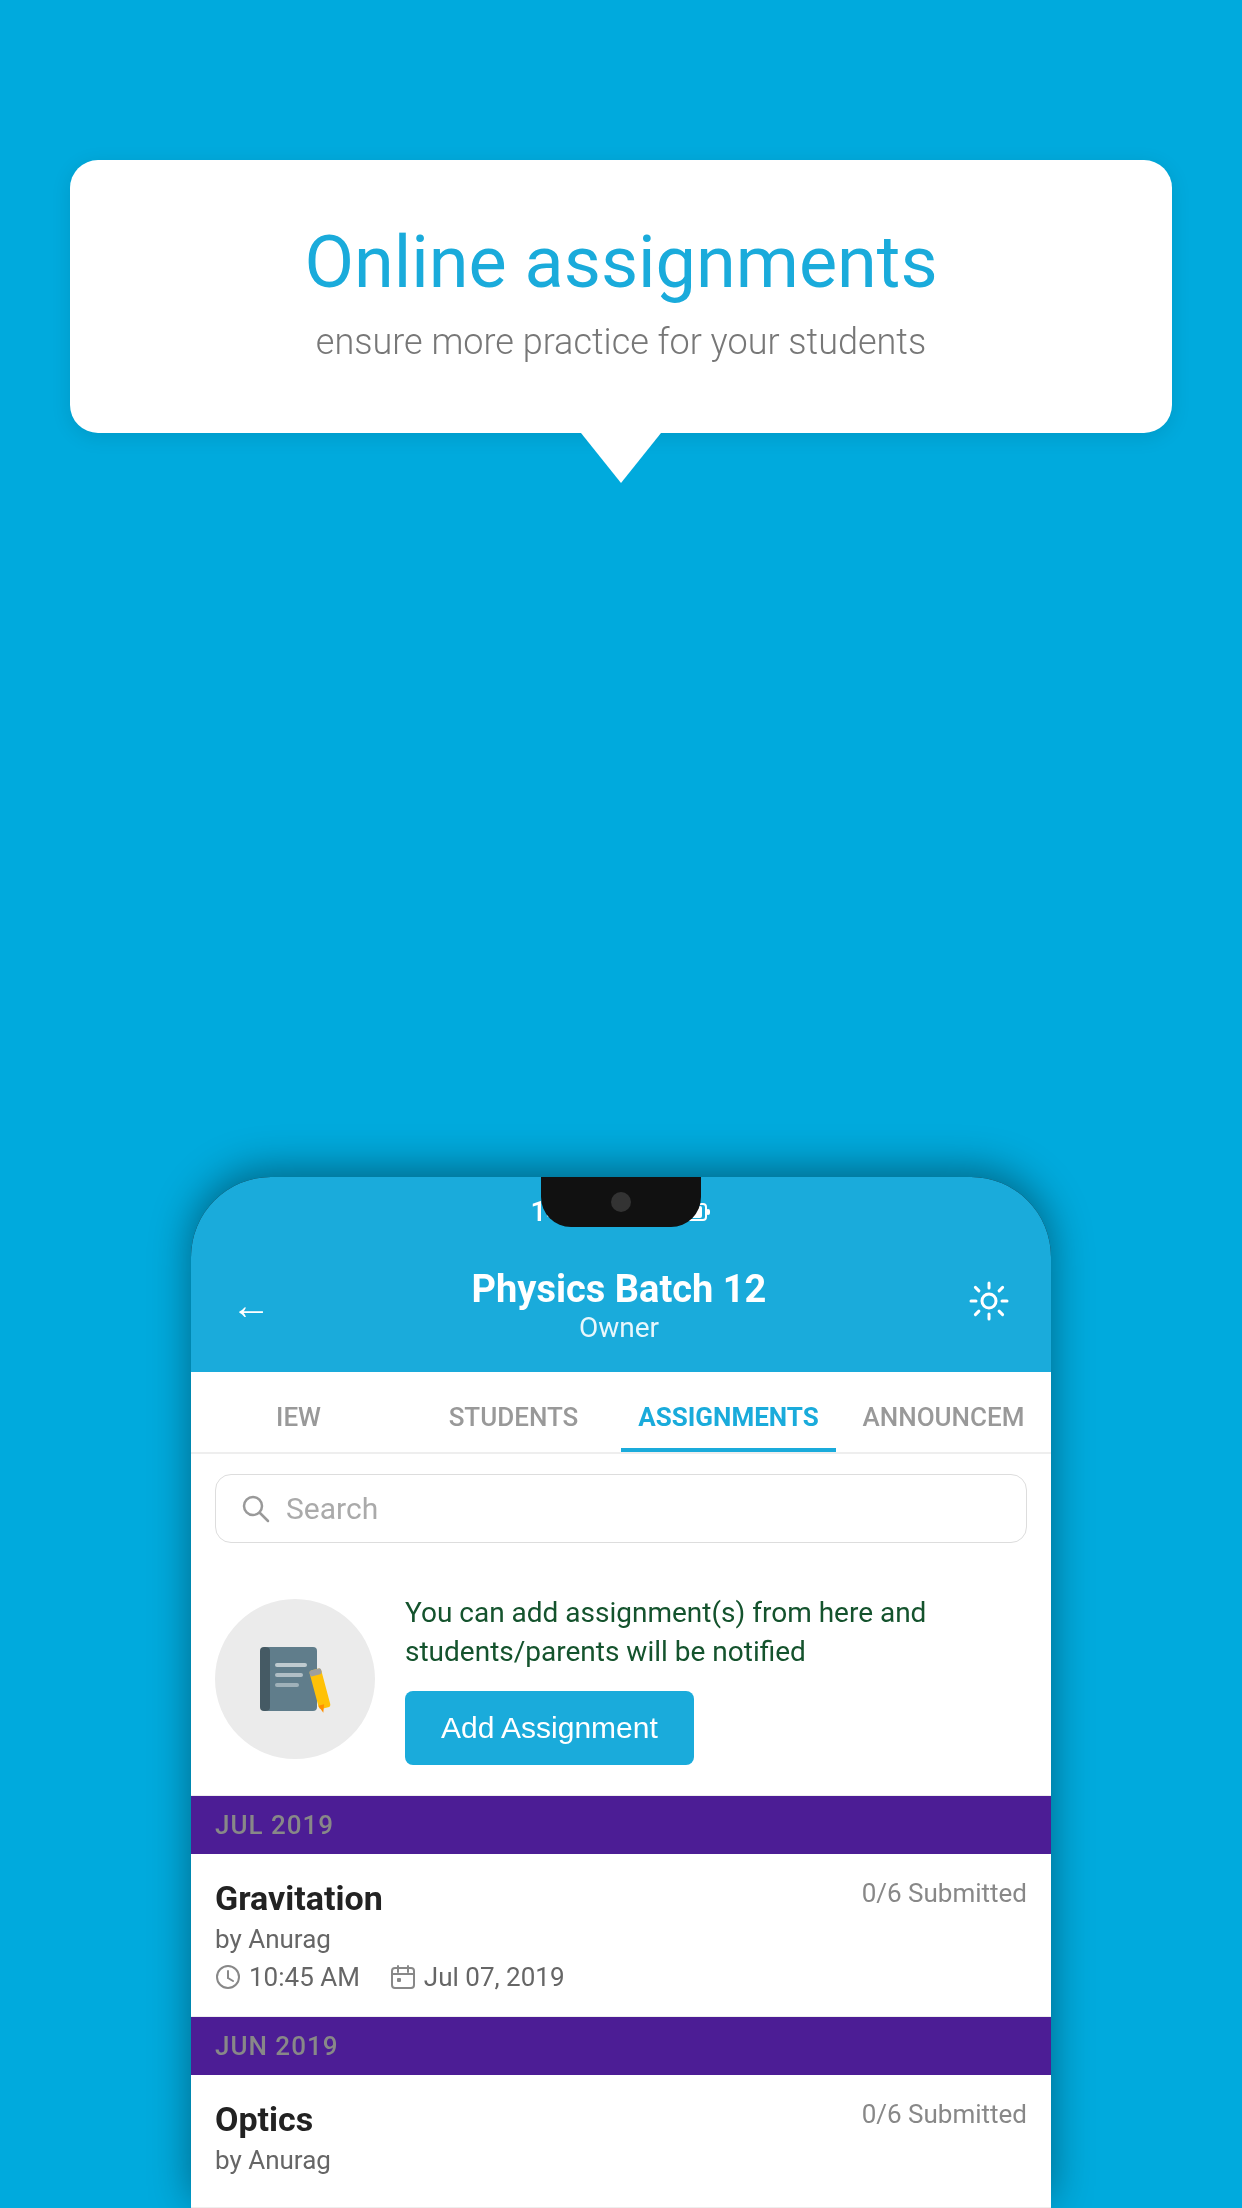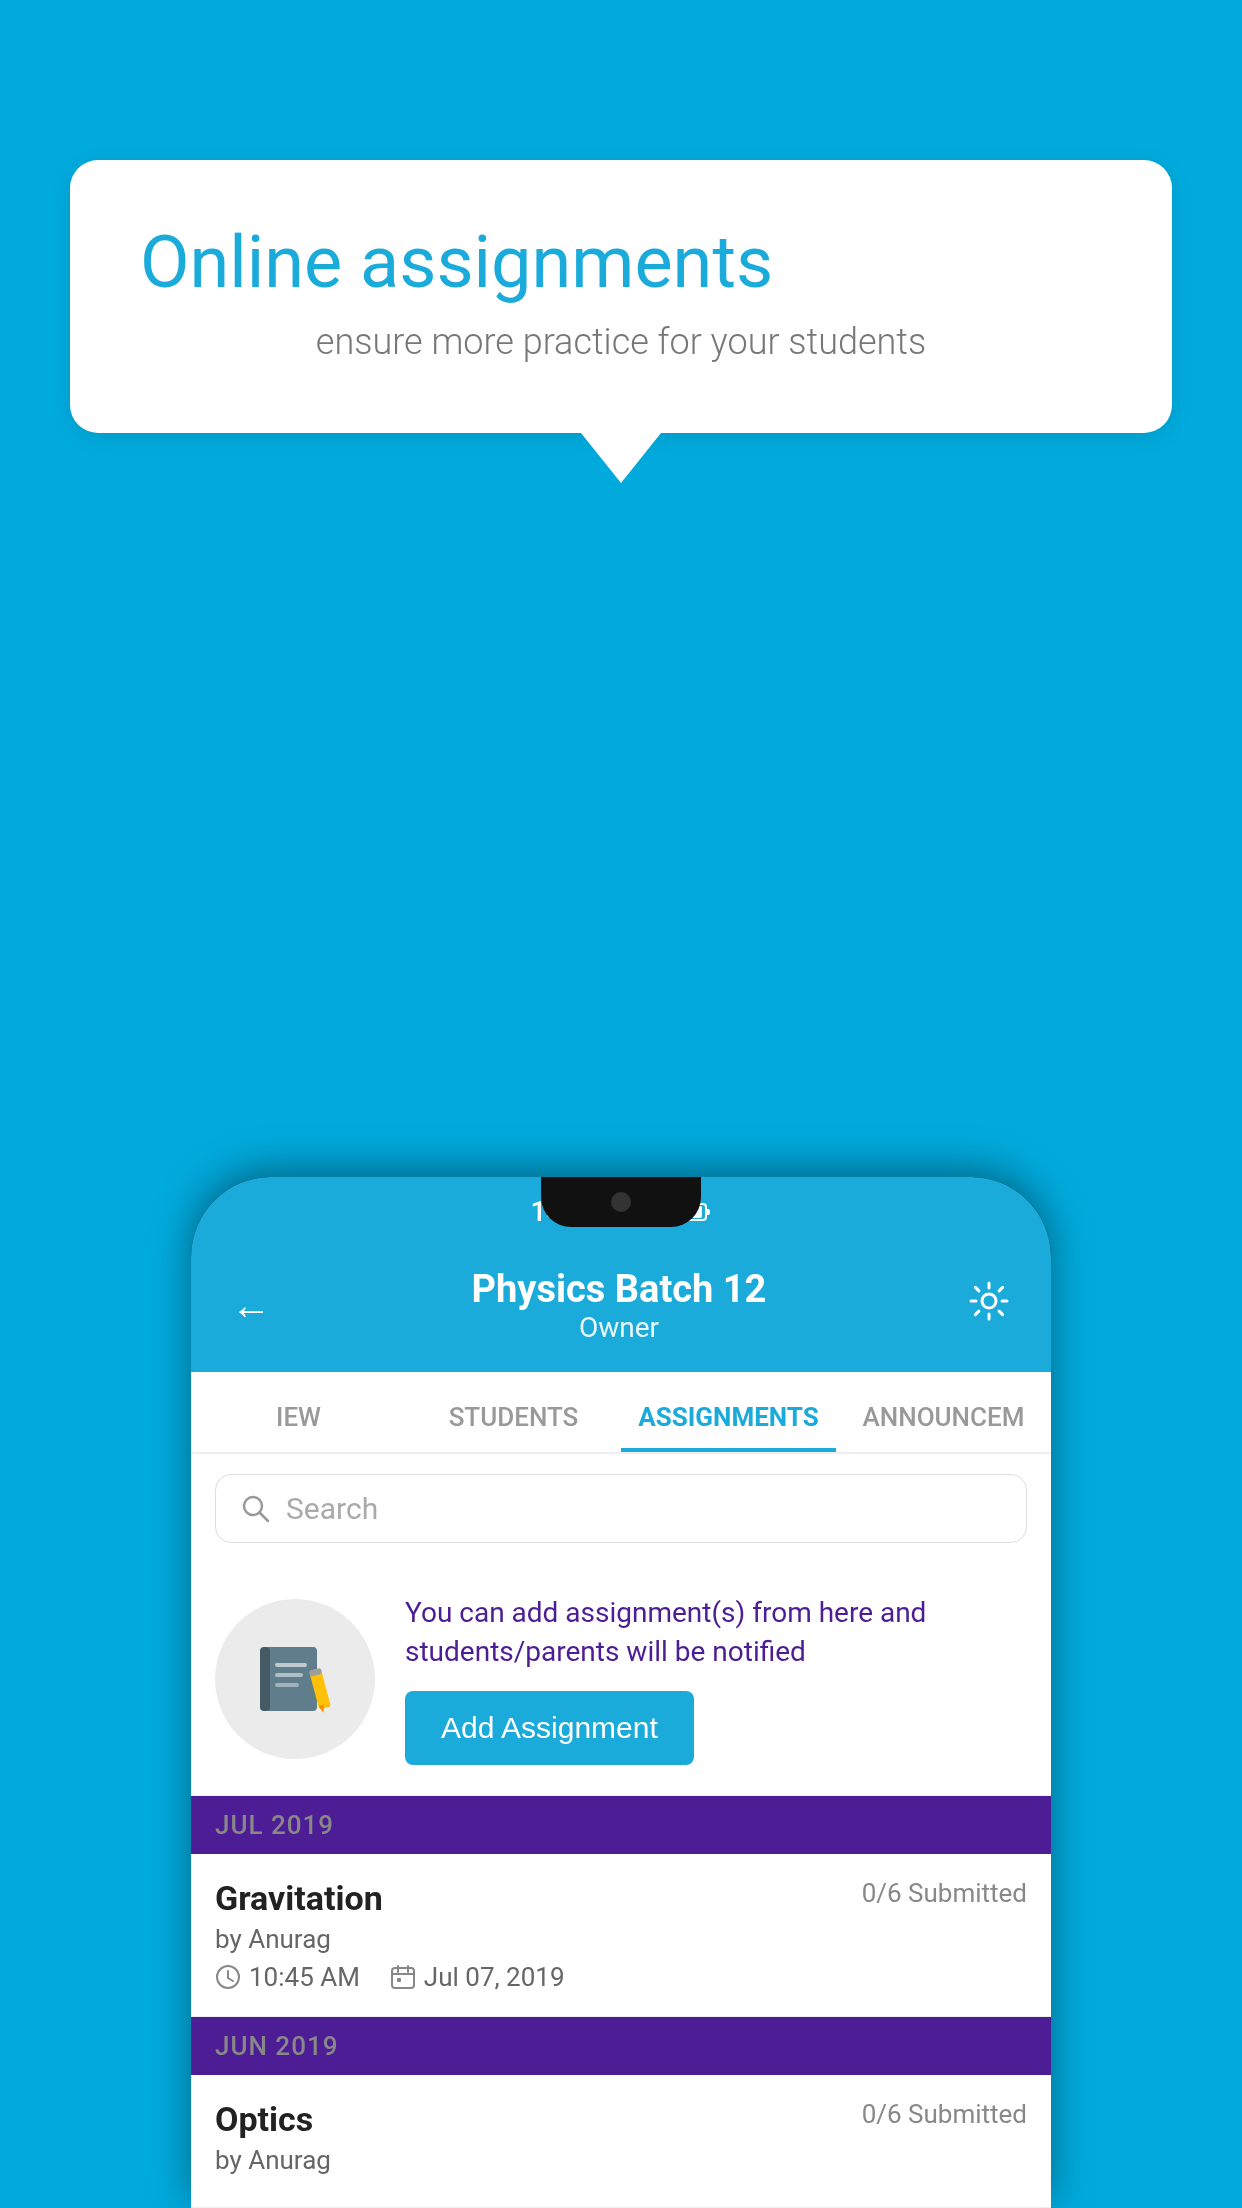--- a/index.html
+++ b/index.html
@@ -29,20 +29,21 @@
       border-radius: 28px;
       padding: 60px 70px 70px;
       width: 100%;
       box-shadow: 0 4px 20px rgba(0,0,0,0.1);
     }
 
     .speech-bubble-title {
       font-size: 72px;
       font-weight: 400;
       color: #1AABDB;
+      text-align: center;
       margin-bottom: 16px;
     }
 
     .speech-bubble-subtitle {
       font-size: 36px;
       color: #777;
       text-align: center;
       font-weight: 300;
       margin-top: 12px;
     }
@@ -230,21 +231,21 @@
       justify-content: center;
       flex-shrink: 0;
     }
 
     .promo-content {
       flex: 1;
     }
 
     .promo-text {
       font-size: 28px;
-      color: #4c1d95;
+      color: #14532d;
       line-height: 1.4;
       margin-bottom: 20px;
     }
 
     .add-assignment-btn {
       background: #1AABDB;
       color: white;
       border: none;
       border-radius: 8px;
       padding: 20px 36px;

